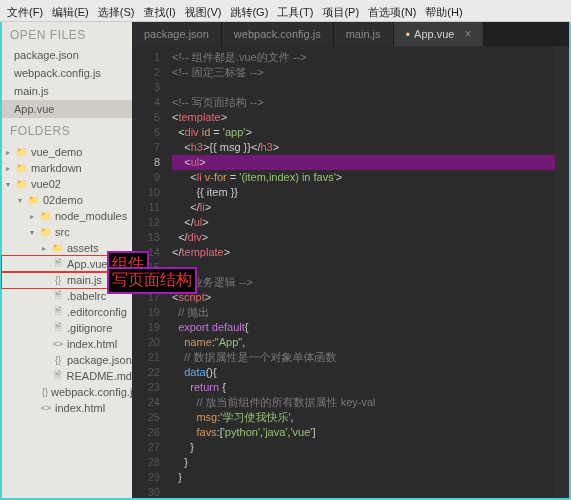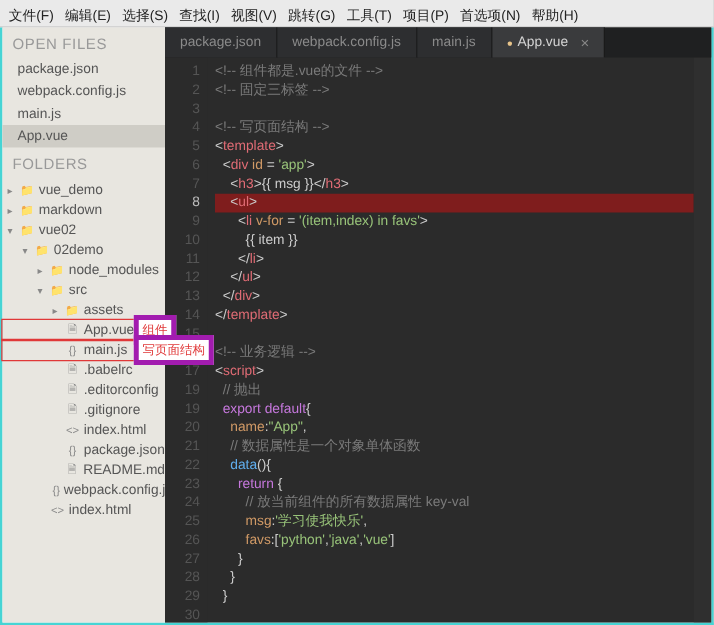--- a/index.html
+++ b/index.html
@@ -10,40 +10,40 @@
 .sidebar{width:130px;background:#e8e6e0;display:flex;flex-direction:column;font-size:11px;color:#666}
 .sec-title{padding:6px 8px 4px;font-size:12px;color:#999;letter-spacing:0.5px}
 .file-list{list-style:none}
 .file-item{padding:3px 12px;color:#555;cursor:pointer}
 .file-item.active{background:#cfcdc6}
 .folder-tree{list-style:none;padding-top:2px}
 .tree-row{display:flex;align-items:center;padding:2px 0 2px 4px;color:#555;cursor:pointer;position:relative}
 .arrow{width:10px;display:inline-block;font-size:8px;color:#888}
 .ico{width:12px;height:12px;margin-right:3px;display:inline-flex;align-items:center;justify-content:center;font-size:9px;color:#888}
 .hl{outline:1.5px solid #e03838}
-.callout{position:absolute;left:105px;background:#ffffff;border:4px solid #a21caf;color:#e03838;font-size:10px;padding:1px 3px;white-space:nowrap;z-index:5}
+.callout{position:absolute;left:105px;background:#000000;border:2px solid #a21caf;color:#e03838;font-size:16px;padding:1px 3px;white-space:nowrap;z-index:5}
 .editor{flex:1;background:#2b2b2b;display:flex;flex-direction:column;position:relative}
 .tabs{display:flex;background:#1f2021;height:24px;align-items:stretch}
 .tab{padding:4px 12px;font-size:11px;color:#8a8a8a;background:#2d2e30;border-right:1px solid #1a1a1a;display:flex;align-items:center;cursor:pointer}
 .tab.active{background:#3a3b3d;color:#d4d4d4}
 .tab.active::before{content:"•";color:#e8c48a;margin-right:4px;font-size:13px}
 .tab-close{margin-left:10px;color:#888;font-size:12px}
 .code-area{flex:1;display:flex;overflow:hidden;font-family:Consolas,monospace}
 .gutter{width:34px;background:#2b2b2b;text-align:right;padding:4px 6px 0 0;color:#555;font-size:11px;line-height:15px}
 .gutter .cur{color:#bbb}
 .code{flex:1;padding:4px 0 0 6px;font-size:11px;line-height:15px;white-space:pre;color:#ccc}
 .c-cmt{color:#7a7a7a}
 .c-tag{color:#e06c75}
 .c-attr{color:#d19a66}
 .c-str{color:#98c379}
 .c-kw{color:#c678dd}
 .c-fn{color:#61afef}
 .c-pn{color:#ccc}
 .c-br{color:#ccc}
-.hl-line{background:#7f1d1d;display:inline-block;width:100%}
+.hl-line{background:#701a75;display:inline-block;width:100%}
 .minimap{width:14px;background:#2f2f2f}
 </style>
 </head>
 <body>
 
 <div class="menubar" id="menubar">
     <span>文件(F)</span>
     <span>编辑(E)</span>
     <span>选择(S)</span>
     <span>查找(I)</span>

